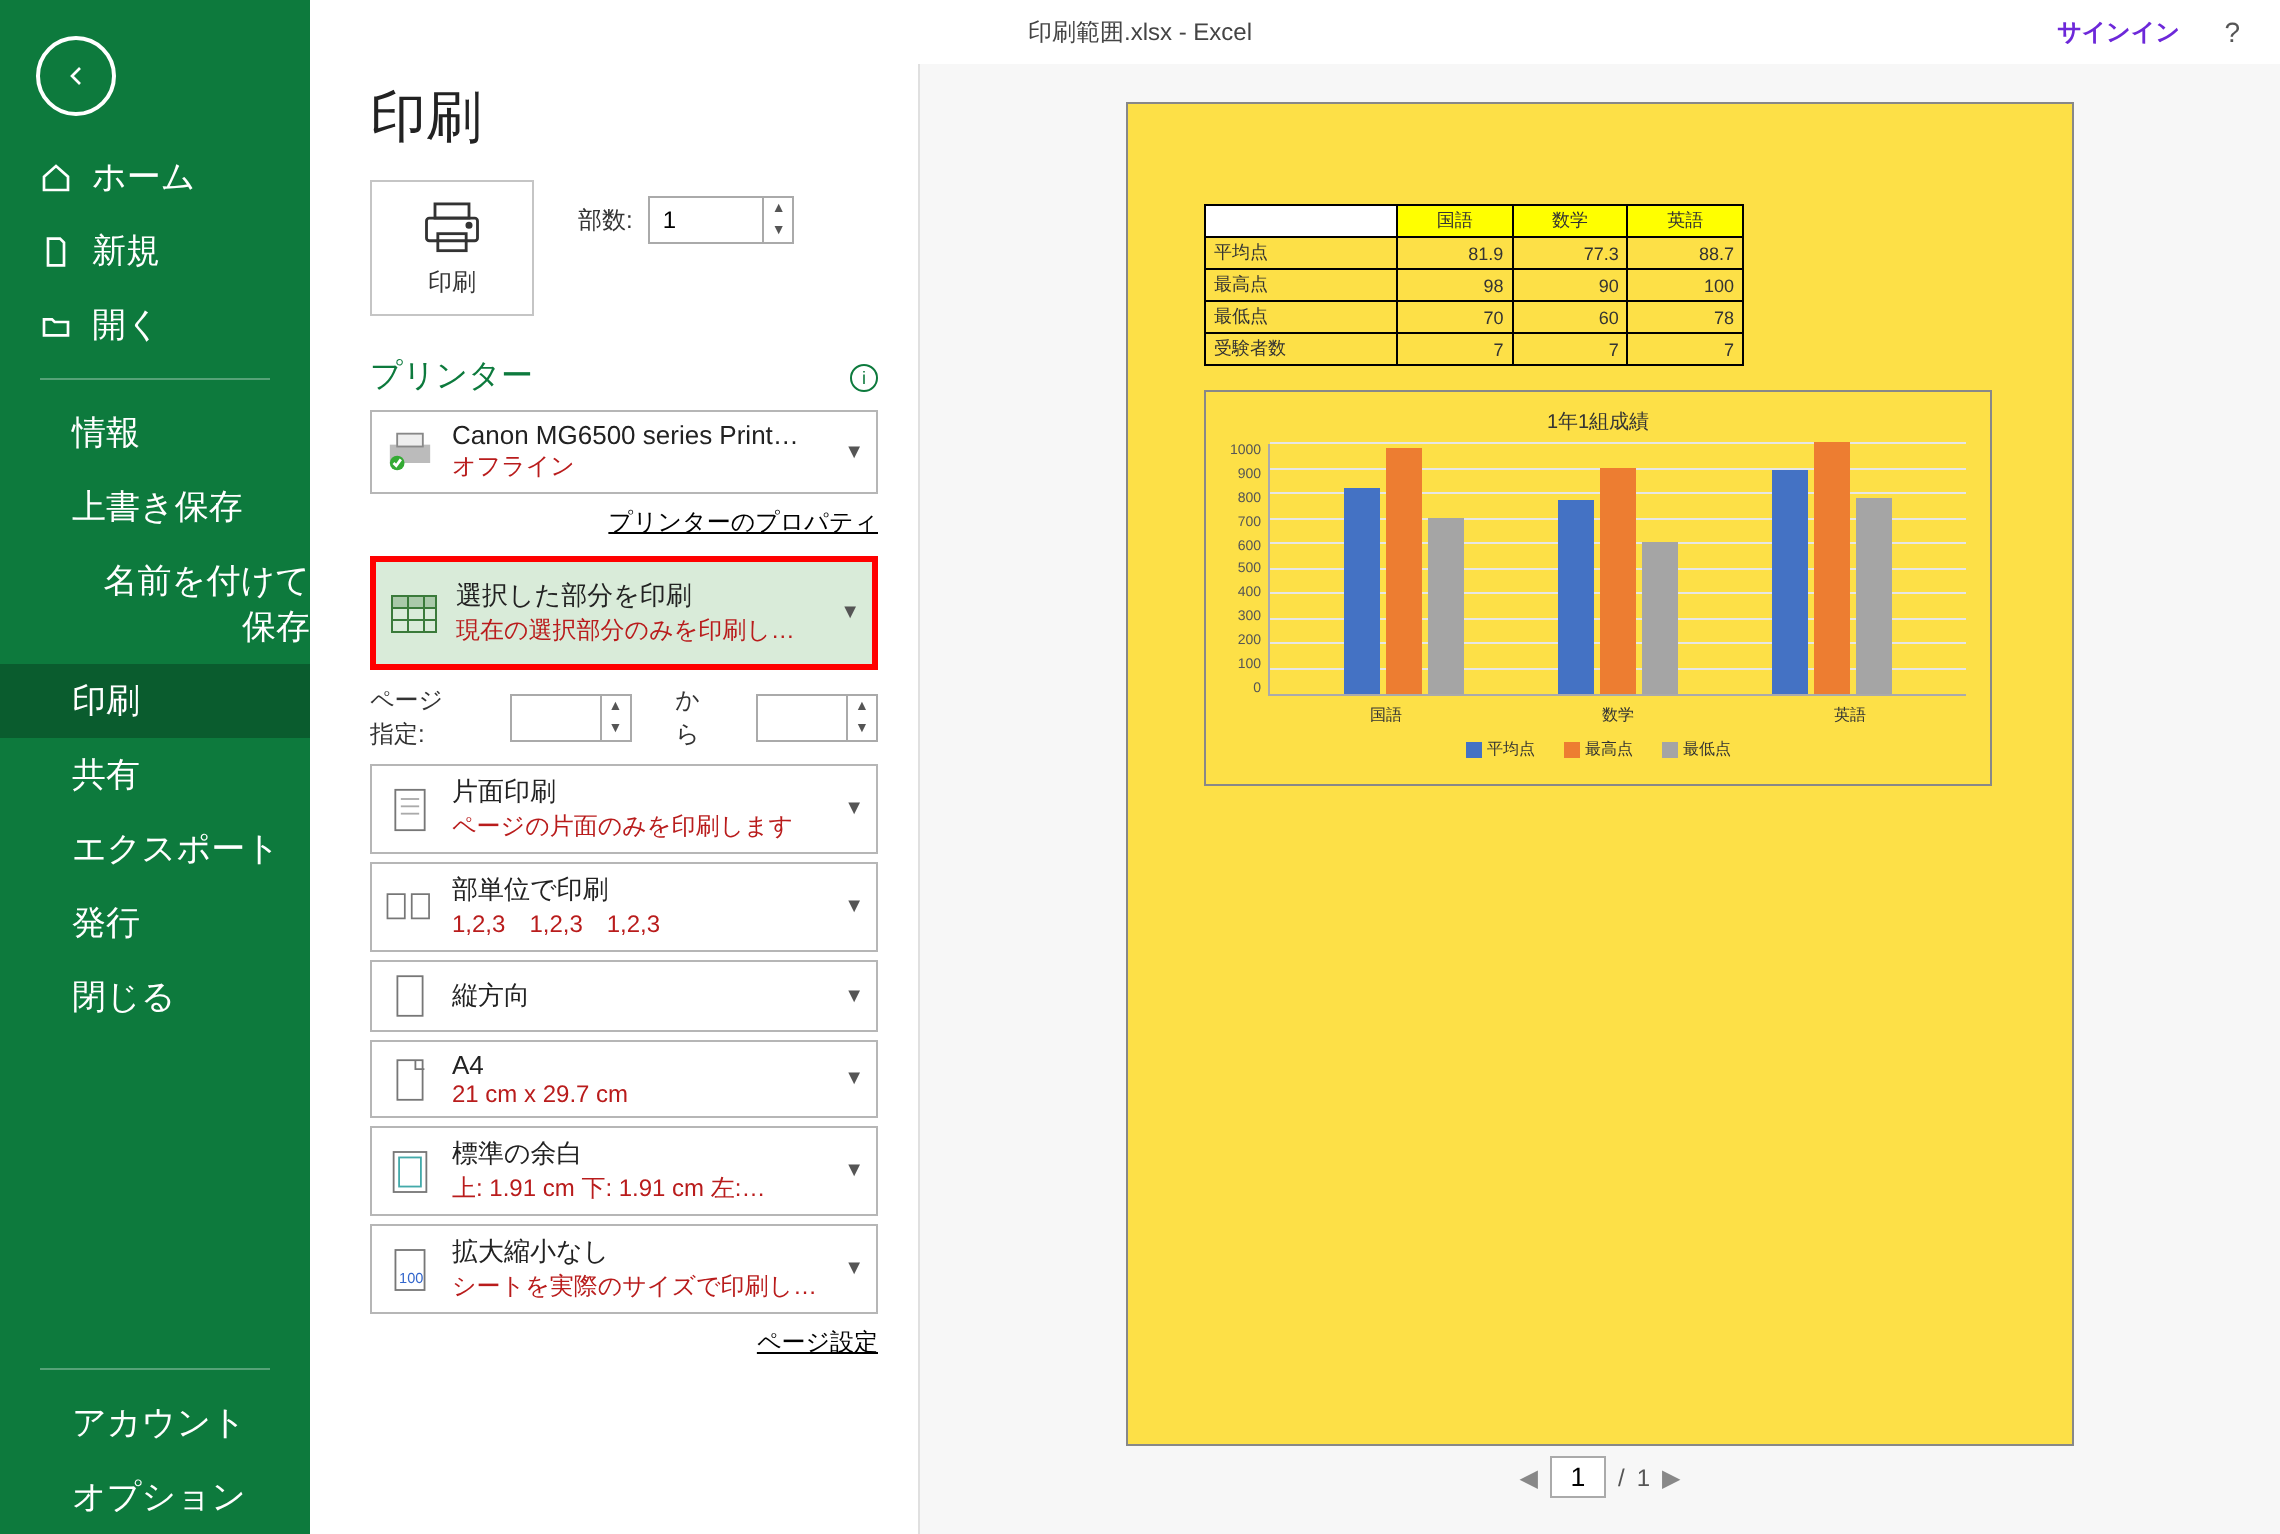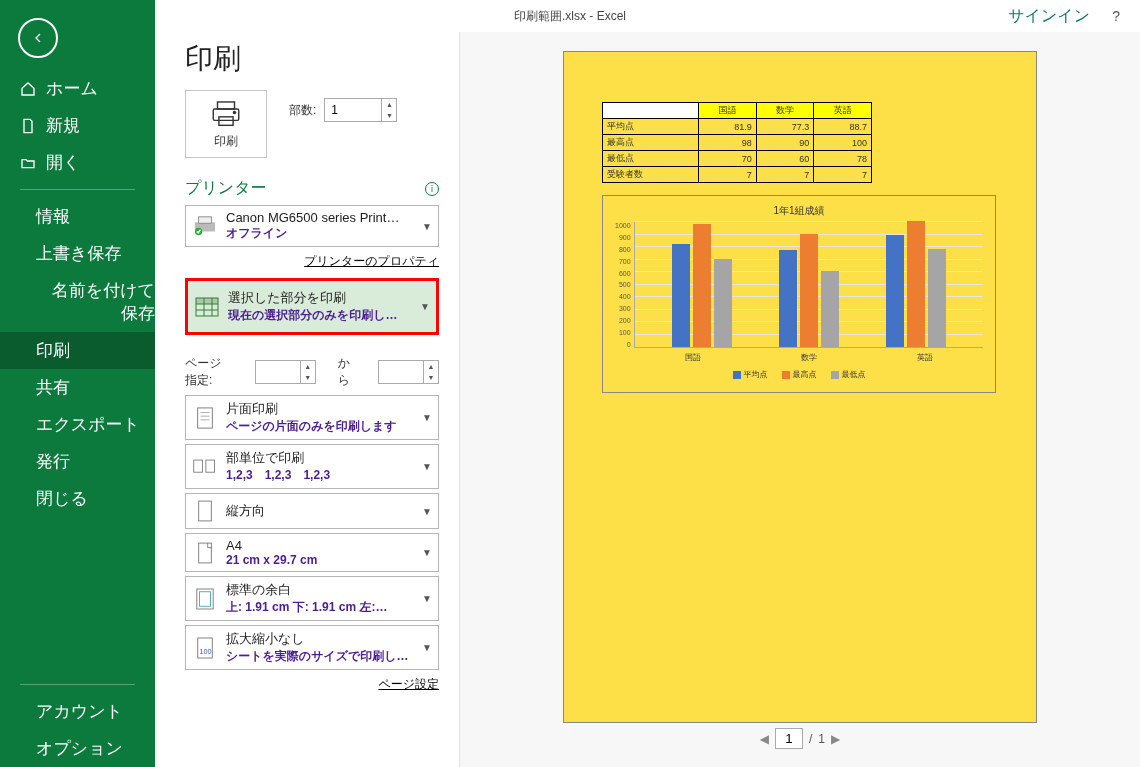--- a/index.html
+++ b/index.html
@@ -1,20 +1,20 @@
 <!DOCTYPE html>
 <html><head>
 <meta charset="utf-8">
 <style>
 * { box-sizing: border-box; margin: 0; padding: 0; }
 body { font-family: "Meiryo UI", "Yu Gothic UI", sans-serif; font-size: 13px; color: #333; background: #fff; width: 1140px; height: 767px; overflow: hidden; }
 .app { display: flex; width: 100%; height: 100%; }
 .title-bar { position: absolute; top: 0; left: 0; right: 0; height: 32px; display: flex; align-items: center; justify-content: center; background: #fff; z-index: 0; }
 .title-bar .title-text { font-size: 12px; color: #444; }
-.title-bar .signin { position: absolute; right: 50px; font-size: 16px; color: #0f766e; cursor: pointer; }
+.title-bar .signin { position: absolute; right: 50px; font-size: 12px; color: #6d28d9; cursor: pointer; font-weight: bold; }
 .title-bar .help { position: absolute; right: 20px; font-size: 14px; color: #555; cursor: pointer; }
 
 .sidebar { width: 155px; background: #0d7a3d; color: #fff; display: flex; flex-direction: column; padding-top: 0; z-index: 2; }
 .back-btn { width: 40px; height: 40px; margin: 18px 0 12px 18px; border: 2px solid #fff; border-radius: 50%; display: flex; align-items: center; justify-content: center; cursor: pointer; }
 .back-btn svg { width: 16px; height: 16px; stroke: #fff; fill: none; stroke-width: 2; }
 .nav-item { display: flex; align-items: center; padding: 7px 0 7px 20px; color: #fff; cursor: pointer; font-size: 17px; }
 .nav-item.active { background: #0a5c2e; }
 .nav-item .nav-icon { width: 16px; height: 16px; margin-right: 10px; flex-shrink: 0; }
 .nav-item.indent { padding-left: 36px; text-align: right; }
 .sidebar hr { border: none; border-top: 1px solid rgba(255,255,255,.3); margin: 8px 20px; }
@@ -35,27 +35,27 @@
 .spinner .arrows { display: flex; flex-direction: column; border-left: 1px solid #aaa; }
 .spinner .arrows span { width: 14px; height: 11px; font-size: 7px; display: flex; align-items: center; justify-content: center; cursor: pointer; color: #555; }
 
 .section-head { font-size: 16px; color: #0d7a3d; font-weight: 400; margin: 2px 0 6px; display: flex; align-items: center; justify-content: space-between; }
 .section-head .info { width: 14px; height: 14px; border: 1px solid #0d7a3d; border-radius: 50%; font-size: 9px; color: #0d7a3d; display: flex; align-items: center; justify-content: center; }
 
 .dropdown { border: 1px solid #b6b6b6; display: flex; align-items: center; padding: 4px 6px; gap: 8px; cursor: pointer; position: relative; margin-bottom: 4px; background: #fff; }
 .dropdown .dd-icon { width: 26px; height: 26px; flex-shrink: 0; display: flex; align-items: center; justify-content: center; }
 .dropdown .dd-body { flex: 1; overflow: hidden; }
 .dropdown .dd-title { font-size: 13px; color: #222; white-space: nowrap; overflow: hidden; text-overflow: ellipsis; }
-.dropdown .dd-sub { font-size: 12px; color: #4c1d95; white-space: nowrap; overflow: hidden; text-overflow: ellipsis; font-weight: bold; }
+.dropdown .dd-sub { font-size: 12px; color: #b91c1c; white-space: nowrap; overflow: hidden; text-overflow: ellipsis; }
 .dropdown .chevron { font-size: 10px; color: #555; margin-left: 4px; }
 .dropdown.highlighted { border: 3px solid #ff0000; background: #d9ebd9; padding: 8px 6px; }
 
 .link-right { text-align: right; font-size: 12px; color: #000000; text-decoration: underline; cursor: pointer; margin: 2px 0 8px; }
 
-.pages-row { display: flex; align-items: center; gap: 22px; margin: 16px 0 6px; font-size: 12px; }
+.pages-row { display: flex; align-items: center; gap: 22px; margin: 3px 0 6px; font-size: 12px; }
 .pages-row .spinner input { width: 44px; }
 
 .preview-pane { flex: 1; background: #f7f7f7; display: flex; flex-direction: column; align-items: center; padding: 20px 20px 6px; }
 .paper { background: #fde047; width: 472px; height: 670px; box-shadow: 0 0 0 1px #888; padding: 50px 38px; font-size: 10px; }
 
 .data-table { border-collapse: collapse; width: 270px; margin-bottom: 12px; }
 .data-table th, .data-table td { border: 1px solid #000; padding: 1px 4px; font-size: 9px; text-align: right; height: 15px; }
 .data-table th { background: #ffff00; text-align: center; font-weight: normal; }
 .data-table td.rowhead { text-align: left; }
 .data-table th.blank { background: #fff; }

